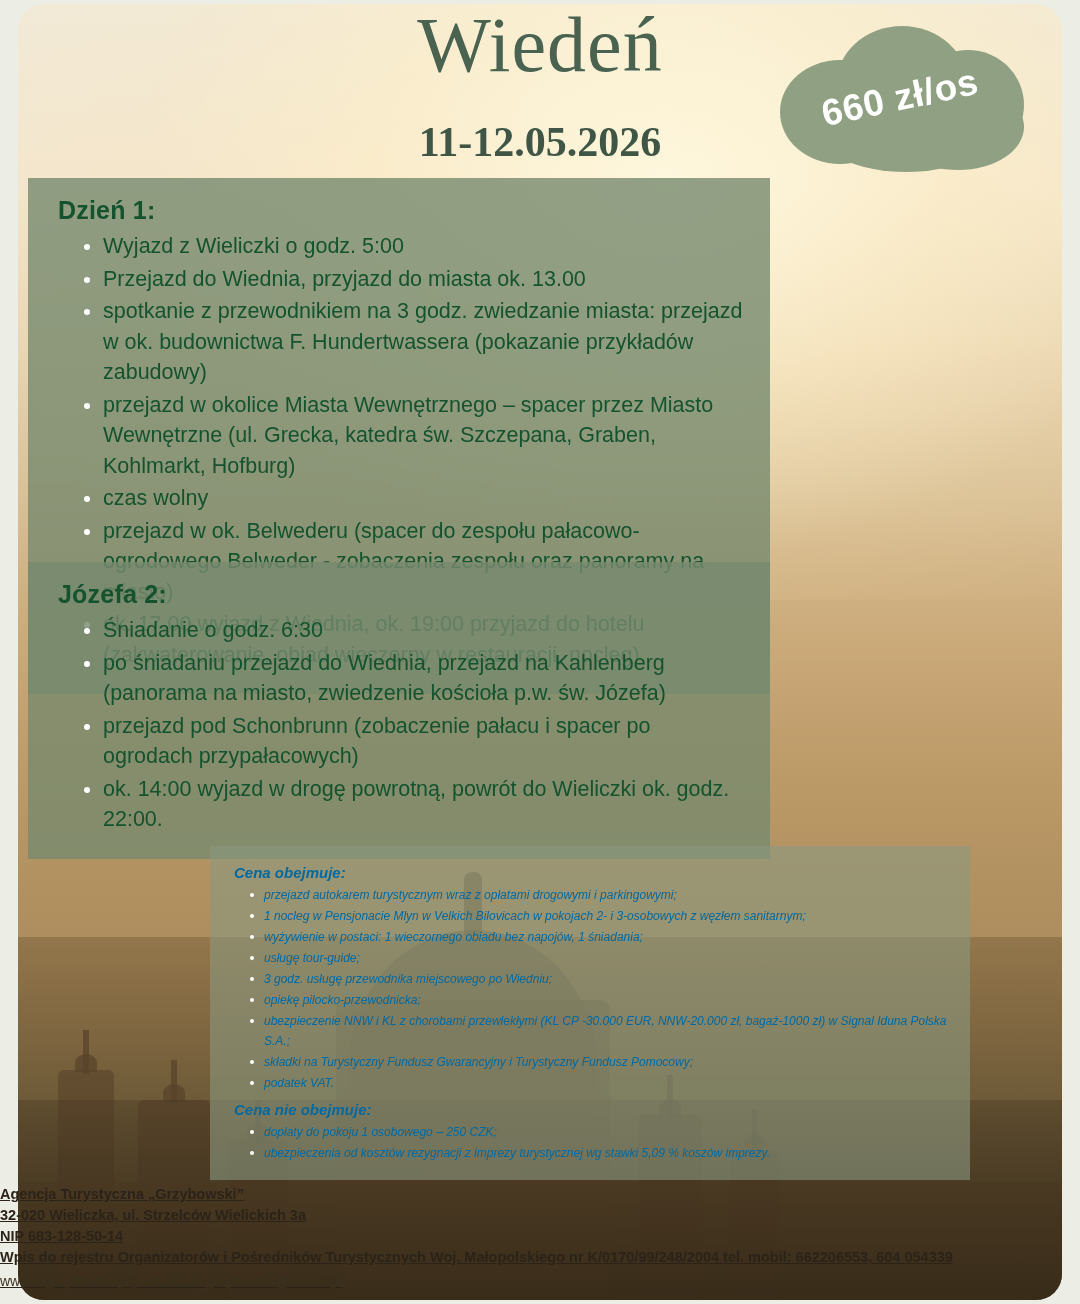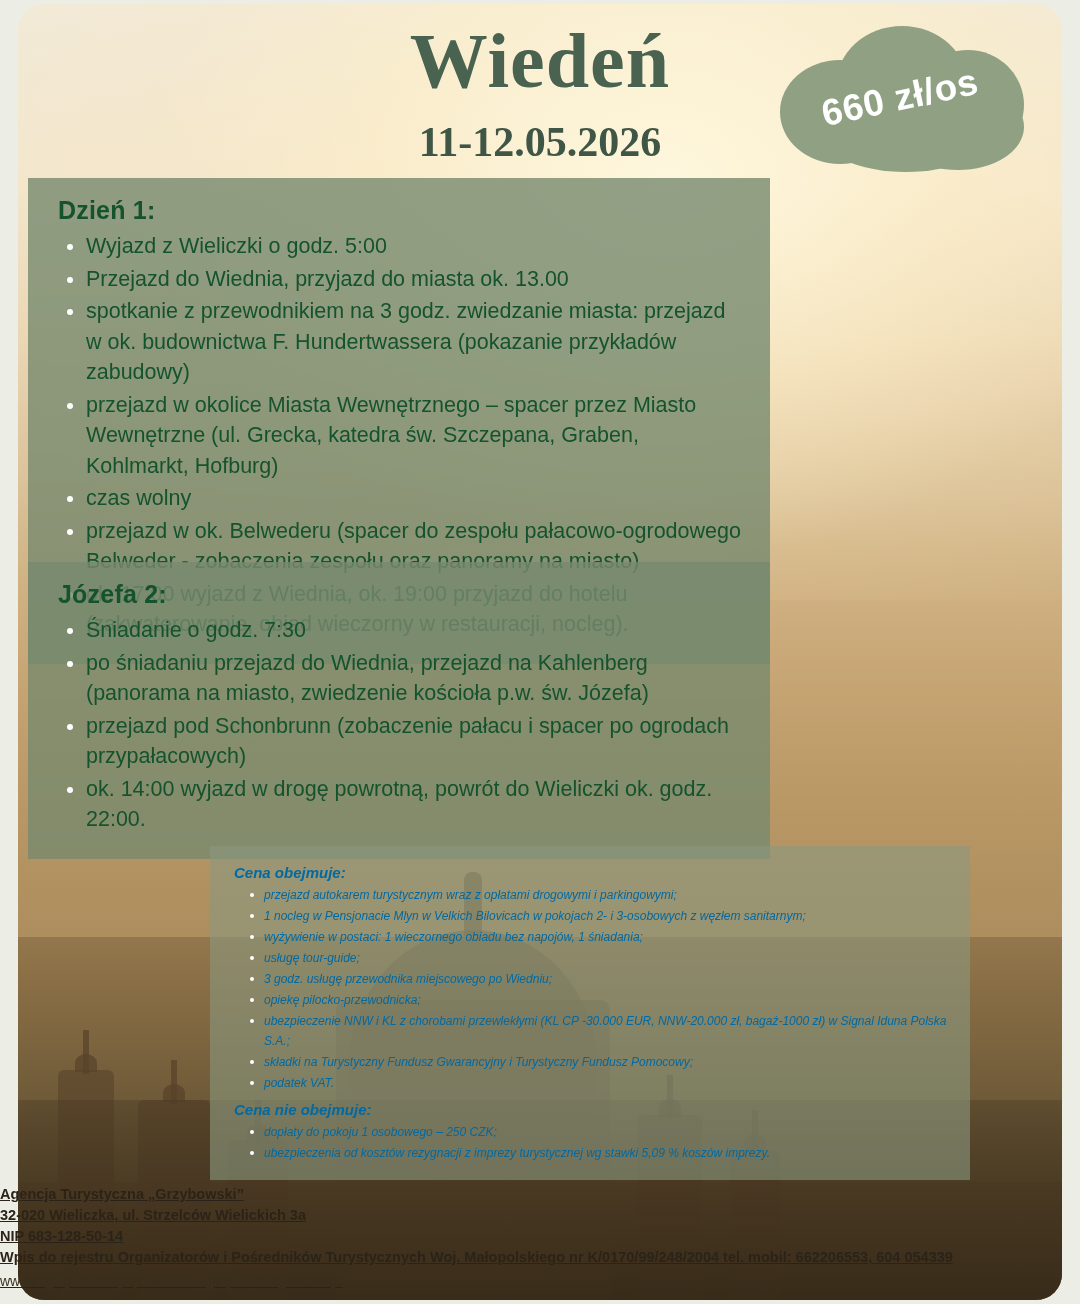--- a/index.html
+++ b/index.html
@@ -114,24 +114,24 @@
   }
 
   
   .header {
     position: absolute;
     left: 0; top: 0; width: 100%;
     height: 178px;
   }
   .title {
     position: absolute;
-    left: 0; right: 0; top: 16px;
+    left: 0; right: 0; top: 0;
     text-align: center;
     font-family: "Liberation Serif", serif;
-    font-weight: 700;
+    font-weight: 400;
     font-size: 78px;
     letter-spacing: 1px;
     color: #4a6250;
     text-shadow: 0 1px 0 rgba(255,255,255,0.25);
   }
   .subtitle {
     position: absolute;
     left: 0; right: 0; top: 118px;
     text-align: center;
     font-family: "Liberation Serif", serif;
@@ -187,21 +187,21 @@
   }
   .panel ul {
     margin: 0;
     padding-left: 26px;
     list-style: none;
   }
   .panel li {
     position: relative;
     font-size: 21.5px;
     line-height: 30.5px;
-    margin: 1px 0 2px 0;
+    margin: 1px 0 2px 17px;
     padding-left: 2px;
   }
   .panel li::before {
     content: "";
     position: absolute;
     left: -17px; top: 13px;
     width: 6px; height: 6px;
     border-radius: 50%;
     background: #ffffff;
   }
@@ -309,21 +309,21 @@
       <li>przejazd w okolice Miasta Wewnętrznego – spacer przez Miasto Wewnętrzne (ul. Grecka, katedra św. Szczepana, Graben, Kohlmarkt, Hofburg)</li>
       <li>czas wolny</li>
       <li>przejazd w ok. Belwederu (spacer do zespołu pałacowo-ogrodowego Belweder - zobaczenia zespołu oraz panoramy na miasto)</li>
       <li>ok. 17.00 wyjazd z Wiednia, ok. 19:00 przyjazd do hotelu (zakwaterowanie, obiad wieczorny w restauracji, nocleg).</li>
     </ul>
   </div>
 
   <div class="panel panel-day2">
     <h2>Józefa 2:</h2>
     <ul>
-      <li>Śniadanie o godz. 7:30</li>
+      <li>Śniadanie o godz. 6:30</li>
       <li>po śniadaniu przejazd do Wiednia, przejazd na Kahlenberg (panorama na miasto, zwiedzenie kościoła p.w. św. Józefa)</li>
       <li>przejazd pod Schonbrunn (zobaczenie pałacu i spacer po ogrodach przypałacowych)</li>
       <li>ok. 14:00 wyjazd w drogę powrotną, powrót do Wieliczki ok. godz. 22:00.</li>
     </ul>
   </div>
 
   <div class="details">
     <h3>Cena obejmuje:</h3>
     <ul>
       <li>przejazd autokarem turystycznym wraz z opłatami drogowymi i parkingowymi;</li>

